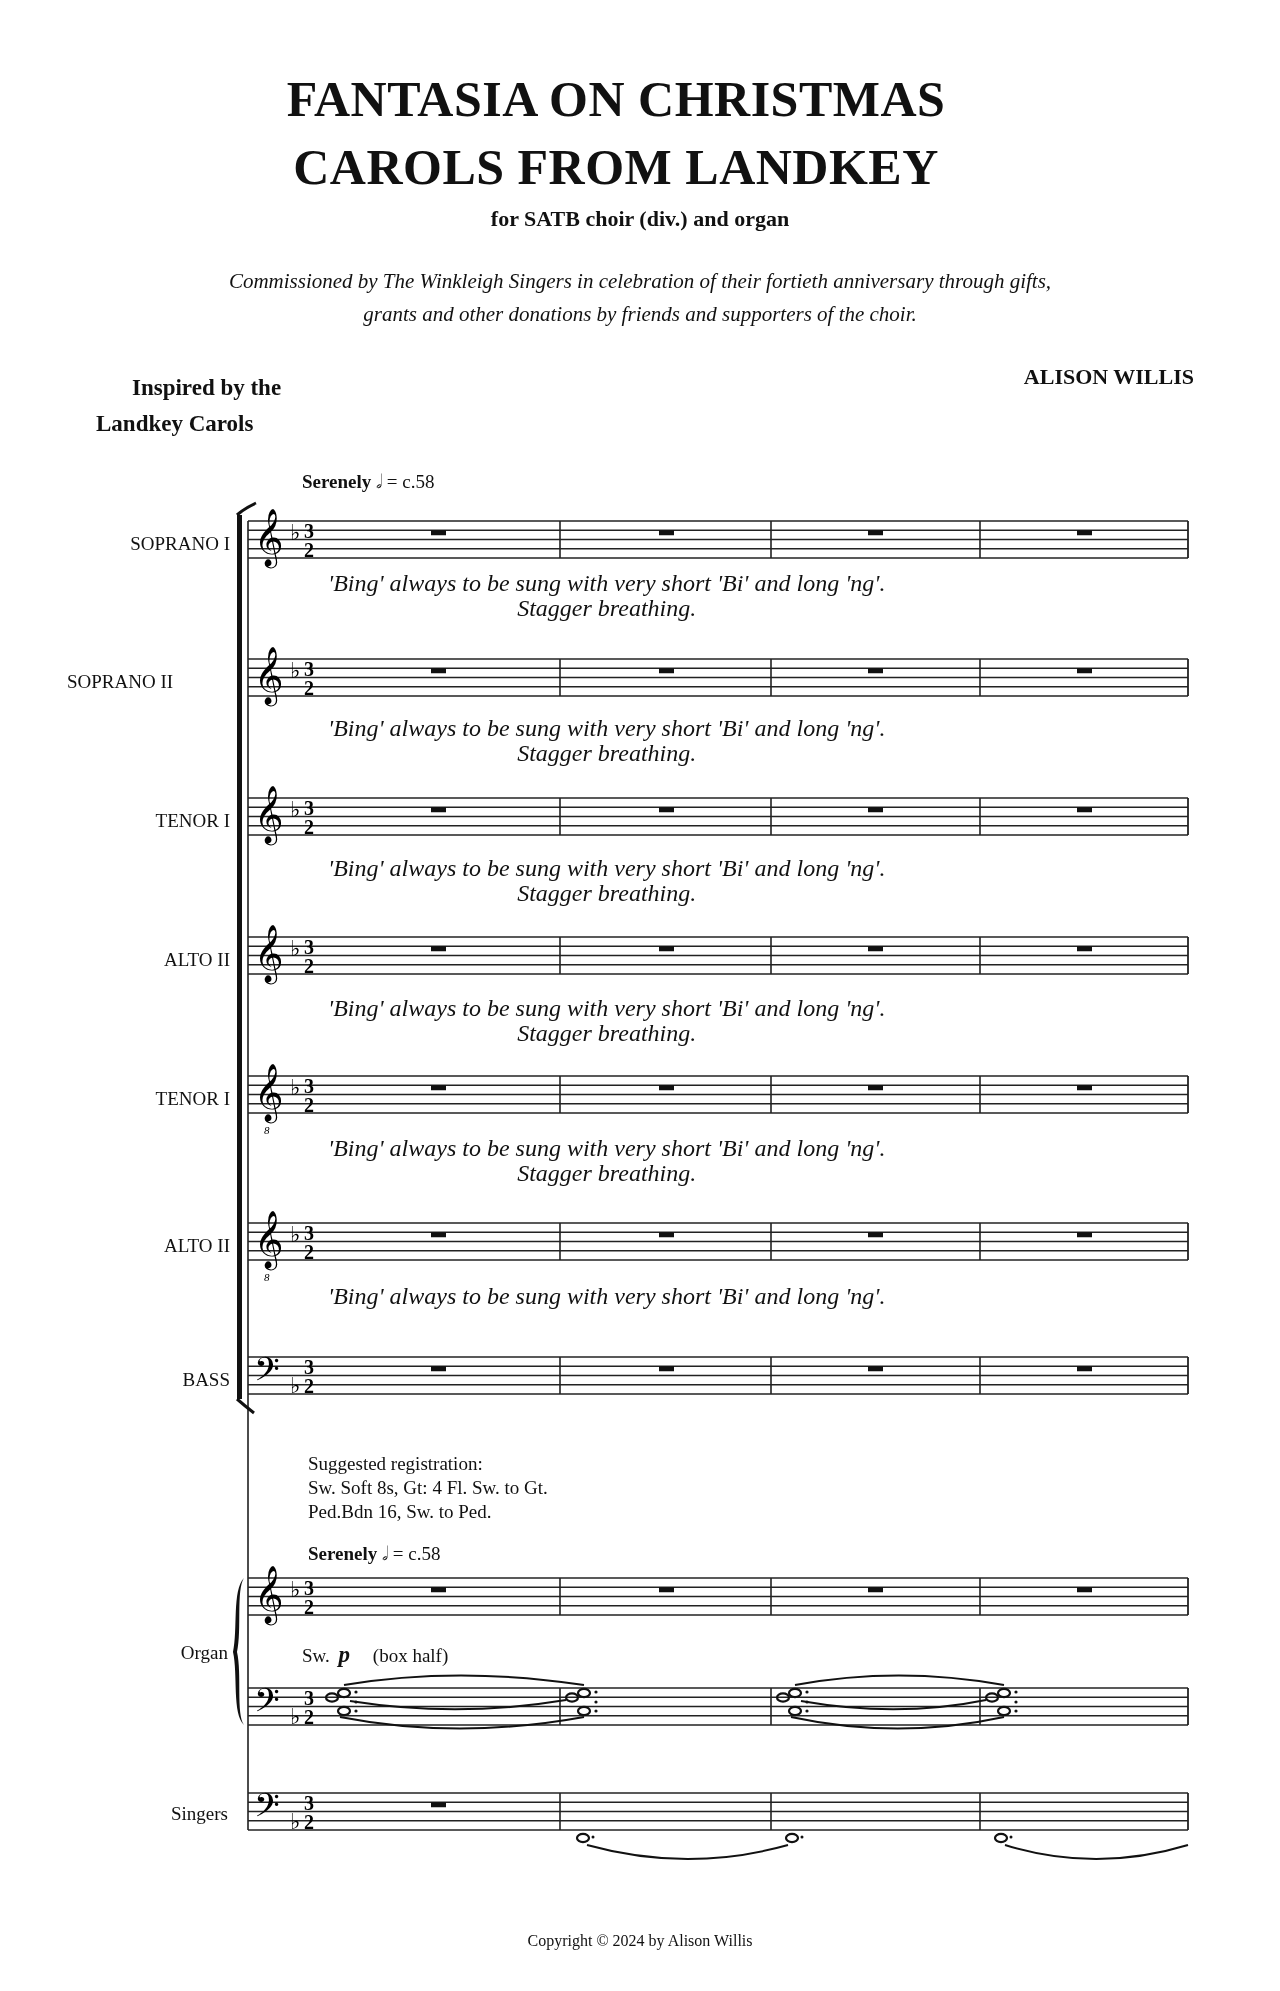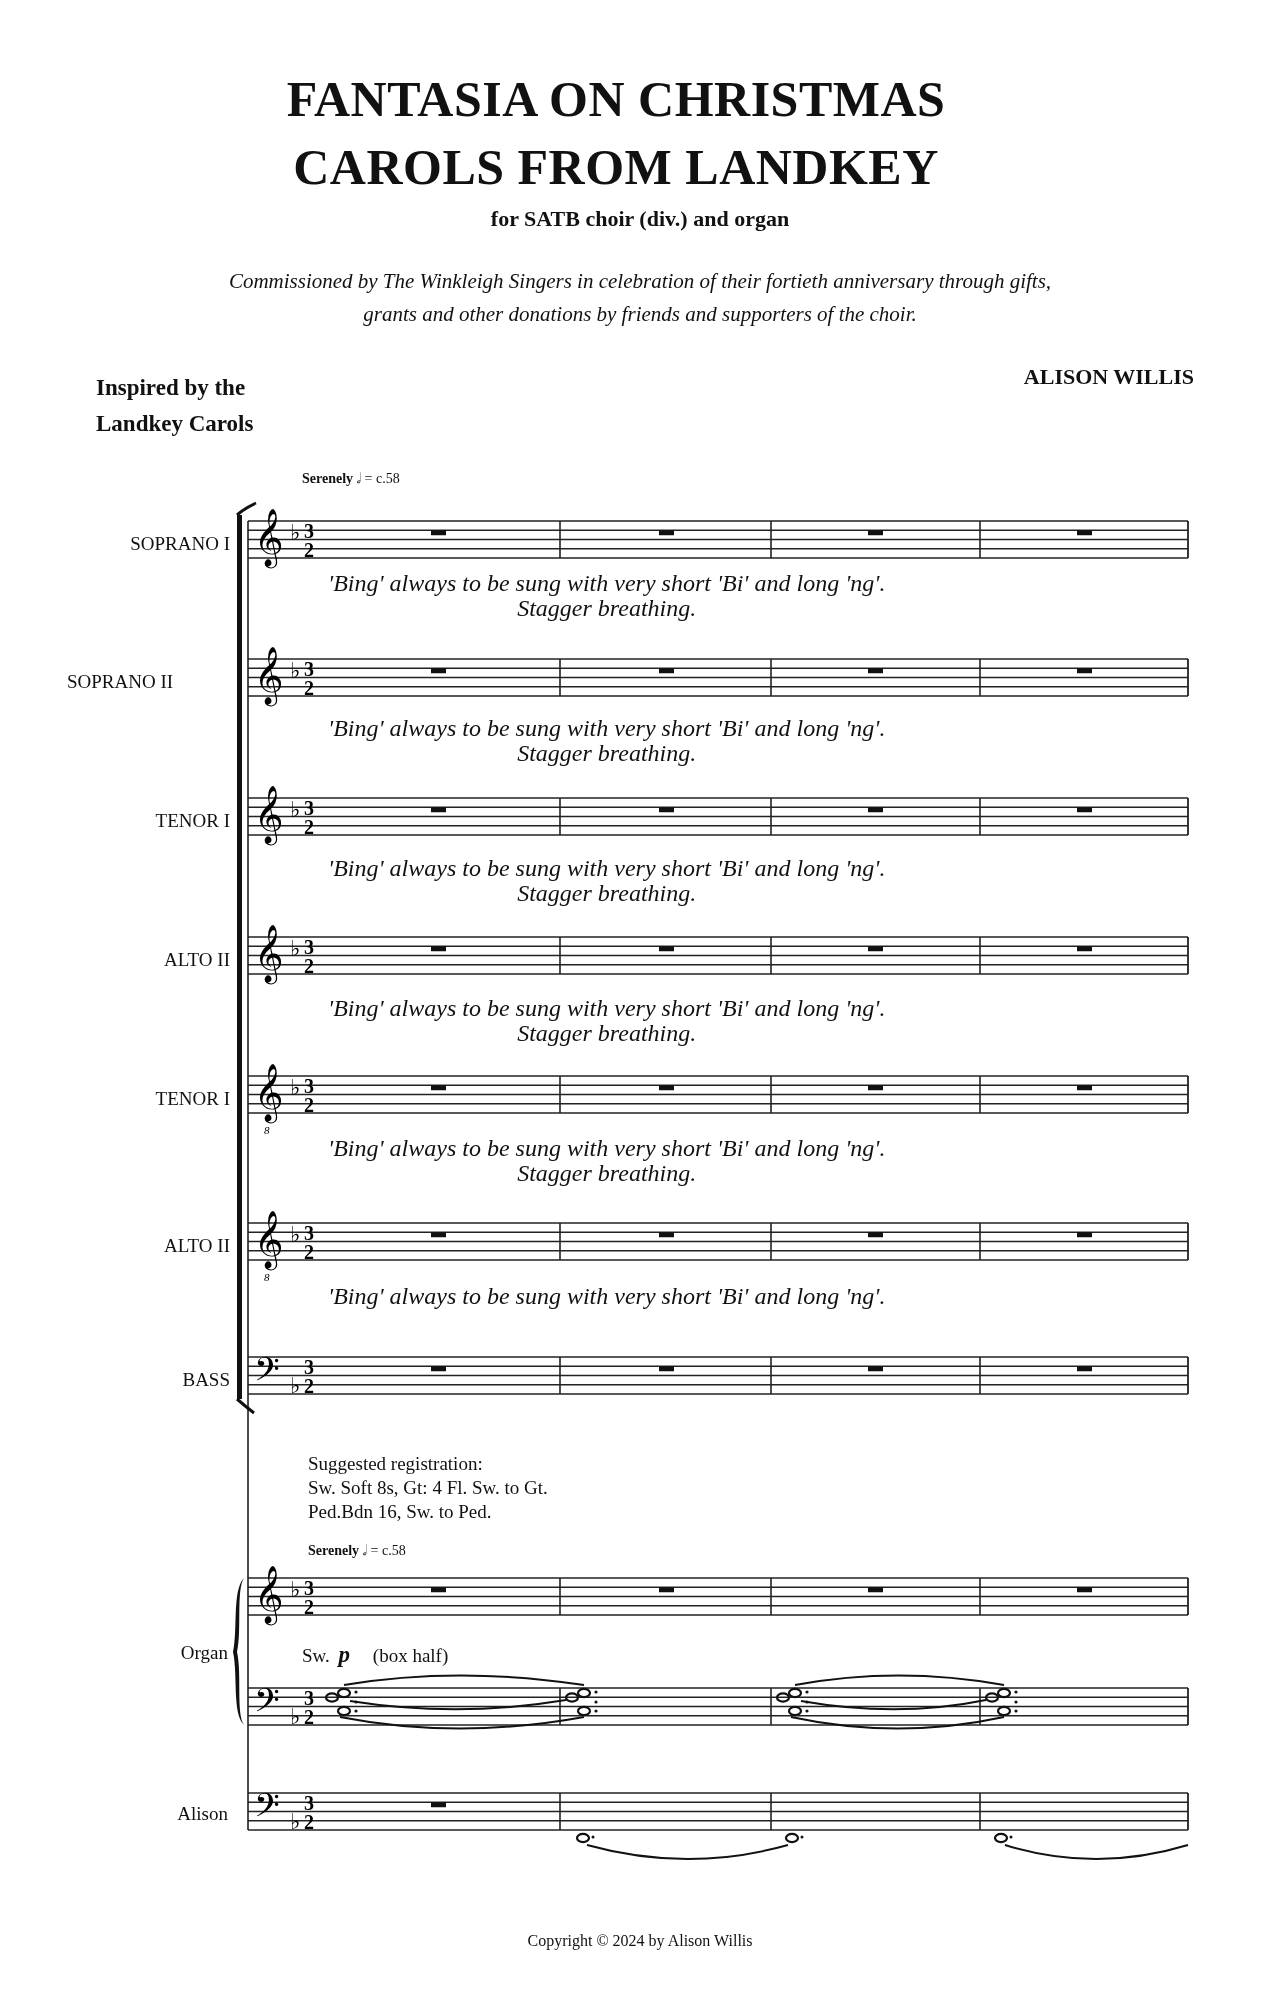--- a/index.html
+++ b/index.html
@@ -4,37 +4,37 @@
 <style>
   html,body{margin:0;padding:0;background:#fff;}
   body{width:1280px;height:1991px;position:relative;overflow:hidden;
        font-family:"Liberation Serif","DejaVu Serif",serif;color:#111;}
   .abs{position:absolute;}
   .title{left:0;width:1232px;text-align:center;font-weight:bold;font-size:50px;line-height:58px;letter-spacing:0.5px;}
   .subtitle{left:0;width:1280px;text-align:center;font-weight:bold;font-size:22px;}
   .commission{left:100px;width:1080px;text-align:center;font-style:italic;font-size:21px;line-height:30px;}
   .inspired{left:96px;font-weight:bold;font-size:23px;line-height:36px;}
   .composer{left:900px;width:294px;text-align:right;font-weight:bold;font-size:22px;}
-  .tempo{font-size:14px;}
+  .tempo{font-size:19px;}
   .tempo b{font-weight:bold;}
   .label{width:220px;text-align:right;font-size:19px;}
   .note-text{left:328px;font-style:italic;font-size:24px;line-height:25px;text-align:center;}
   .reg{left:308px;font-size:19px;line-height:24px;}
   .copyright{left:0;width:1280px;text-align:center;font-size:16px;}
   svg{position:absolute;left:0;top:0;}
 </style>
 </head>
 <body>
 
 <div class="abs title" style="top:70px;">FANTASIA ON CHRISTMAS</div>
 <div class="abs title" style="top:138px;">CAROLS FROM LANDKEY</div>
 <div class="abs subtitle" style="top:206px;">for SATB choir (div.) and organ</div>
 <div class="abs commission" style="top:266px;">Commissioned by The Winkleigh Singers in celebration of their fortieth anniversary through gifts,</div>
 <div class="abs commission" style="top:299px;">grants and other donations by friends and supporters of the choir.</div>
-<div class="abs inspired" style="top:370px;">Inspired by the</div>
+<div class="abs inspired" style="top:370px;margin-left:36px;">Inspired by the</div>
 <div class="abs inspired" style="top:406px;">Landkey Carols</div>
 <div class="abs composer" style="top:364px;">ALISON WILLIS</div>
 
 <div class="abs tempo" style="left:302px;top:470px;">
   <b>Serenely</b>
   <span style="font-family:'DejaVu Sans',sans-serif;">𝅗𝅥</span>
   <span>= c.58</span>
 </div>
 
 <svg width="1280" height="1991" viewBox="0 0 1280 1991">
@@ -181,21 +181,21 @@
 </svg>
 
 <div class="abs label" style="left:10px;top:533px;">SOPRANO I</div>
 <div class="abs label" style="left:10px;top:671px;text-align:center;">SOPRANO II</div>
 <div class="abs label" style="left:10px;top:810px;">TENOR I</div>
 <div class="abs label" style="left:10px;top:949px;">ALTO II</div>
 <div class="abs label" style="left:10px;top:1088px;">TENOR I</div>
 <div class="abs label" style="left:10px;top:1235px;">ALTO II</div>
 <div class="abs label" style="left:10px;top:1369px;">BASS</div>
 <div class="abs label" style="left:8px;top:1642px;">Organ</div>
-<div class="abs label" style="left:8px;top:1803px;">Alison</div>
+<div class="abs label" style="left:8px;top:1803px;">Singers</div>
 
 <div class="abs note-text" style="top:571px;">
   <div>'Bing' always to be sung with very short 'Bi' and long 'ng'.</div>
   <div>Stagger breathing.</div>
 </div>
 <div class="abs note-text" style="top:716px;">
   <div>'Bing' always to be sung with very short 'Bi' and long 'ng'.</div>
   <div>Stagger breathing.</div>
 </div>
 <div class="abs note-text" style="top:856px;">

